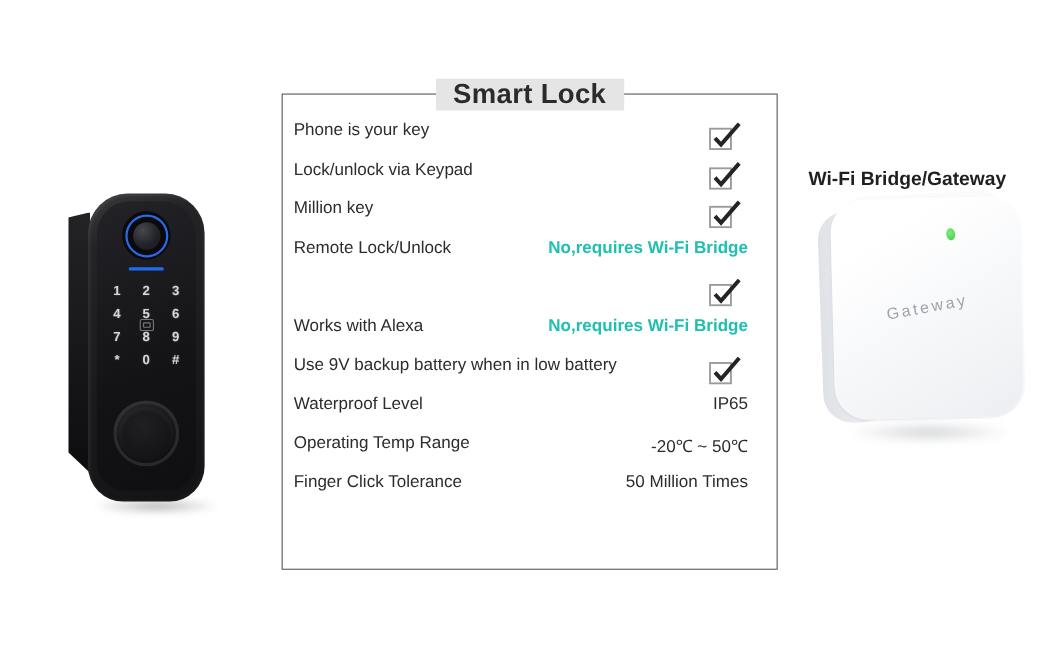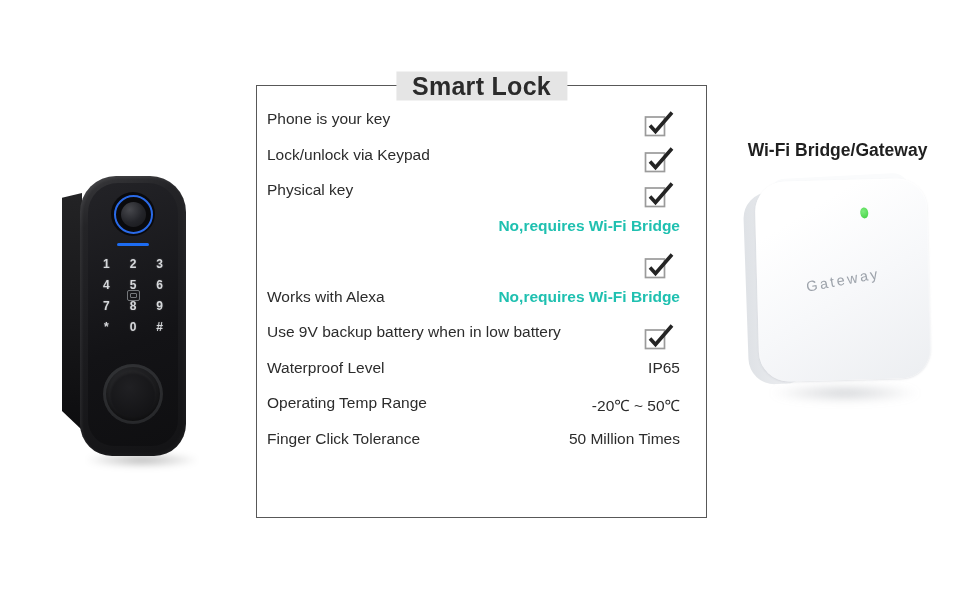--- a/index.html
+++ b/index.html
@@ -94,22 +94,22 @@
   .rows{position:absolute;top:0;left:0;right:0;padding:24px 26px 0 10px;}
   .row{height:35.5px;display:flex;align-items:flex-start;font-size:15.5px;color:#2c2c2c;}
   .row-label{white-space:nowrap;}
   .row-note{margin-left:auto;color:var(--teal);font-weight:700;white-space:nowrap;}
   .row-value{margin-left:auto;white-space:nowrap;color:#2c2c2c;}
   .row-check{margin-left:auto;margin-right:6px;display:flex;color:var(--check);}
 
   
   .gw{position:absolute;left:735px;top:138px;width:205px;height:295px;}
   .gw-label{
-    text-align:center;font-size:17.5px;font-weight:700;color:#1f1f1f;
-    margin-top:2px;white-space:nowrap;
+    font-size:17.5px;font-weight:700;color:#1f1f1f;
+    margin-top:14px;white-space:nowrap;
   }
   .gw-device{position:absolute;left:6px;top:40px;width:195px;height:220px;}
   .gw-back{
     position:absolute;left:28px;top:-2px;width:140px;height:34px;
     background:#fafbfc;border-radius:16px;transform:rotate(-3deg);
   }
   .gw-side{
     position:absolute;left:5px;top:14px;width:62px;height:192px;border-radius:26px;
     background:linear-gradient(90deg,#dfe2e6,#f3f4f6);transform:rotate(-2deg);
   }
@@ -189,31 +189,32 @@
 
     <span class="row-check">
       <svg width="30" height="27" viewBox="0 0 30 27" aria-hidden="true">
         <rect x="1.5" y="7" width="19" height="18.5" fill="#ffffff" stroke="#9b9b9b" stroke-width="1.7"></rect>
         <path d="M6 15.5 L11.5 21.5 L28 2.5" fill="none" stroke="currentColor" stroke-width="3.6"></path>
       </svg>
     </span>
   </div>
 
   <div class="row">
-    <span class="row-label">Physical key</span>
-
-    <span class="row-check">
-      <svg width="30" height="27" viewBox="0 0 30 27" aria-hidden="true">
-        <rect x="1.5" y="7" width="19" height="18.5" fill="#ffffff" stroke="#9b9b9b" stroke-width="1.7"></rect>
-        <path d="M6 15.5 L11.5 21.5 L28 2.5" fill="none" stroke="currentColor" stroke-width="3.6"></path>
-      </svg>
-    </span>
-  </div>
-
-  <div class="row">
+    <span class="row-label">Million key</span>
+
+    <span class="row-check">
+      <svg width="30" height="27" viewBox="0 0 30 27" aria-hidden="true">
+        <rect x="1.5" y="7" width="19" height="18.5" fill="#ffffff" stroke="#9b9b9b" stroke-width="1.7"></rect>
+        <path d="M6 15.5 L11.5 21.5 L28 2.5" fill="none" stroke="currentColor" stroke-width="3.6"></path>
+      </svg>
+    </span>
+  </div>
+
+  <div class="row">
+    <span class="row-label">Remote Lock/Unlock</span>
     <span class="row-note">No,requires Wi-Fi Bridge</span>
 
   </div>
 
   <div class="row">
 
     <span class="row-check">
       <svg width="30" height="27" viewBox="0 0 30 27" aria-hidden="true">
         <rect x="1.5" y="7" width="19" height="18.5" fill="#ffffff" stroke="#9b9b9b" stroke-width="1.7"></rect>
         <path d="M6 15.5 L11.5 21.5 L28 2.5" fill="none" stroke="currentColor" stroke-width="3.6"></path>

